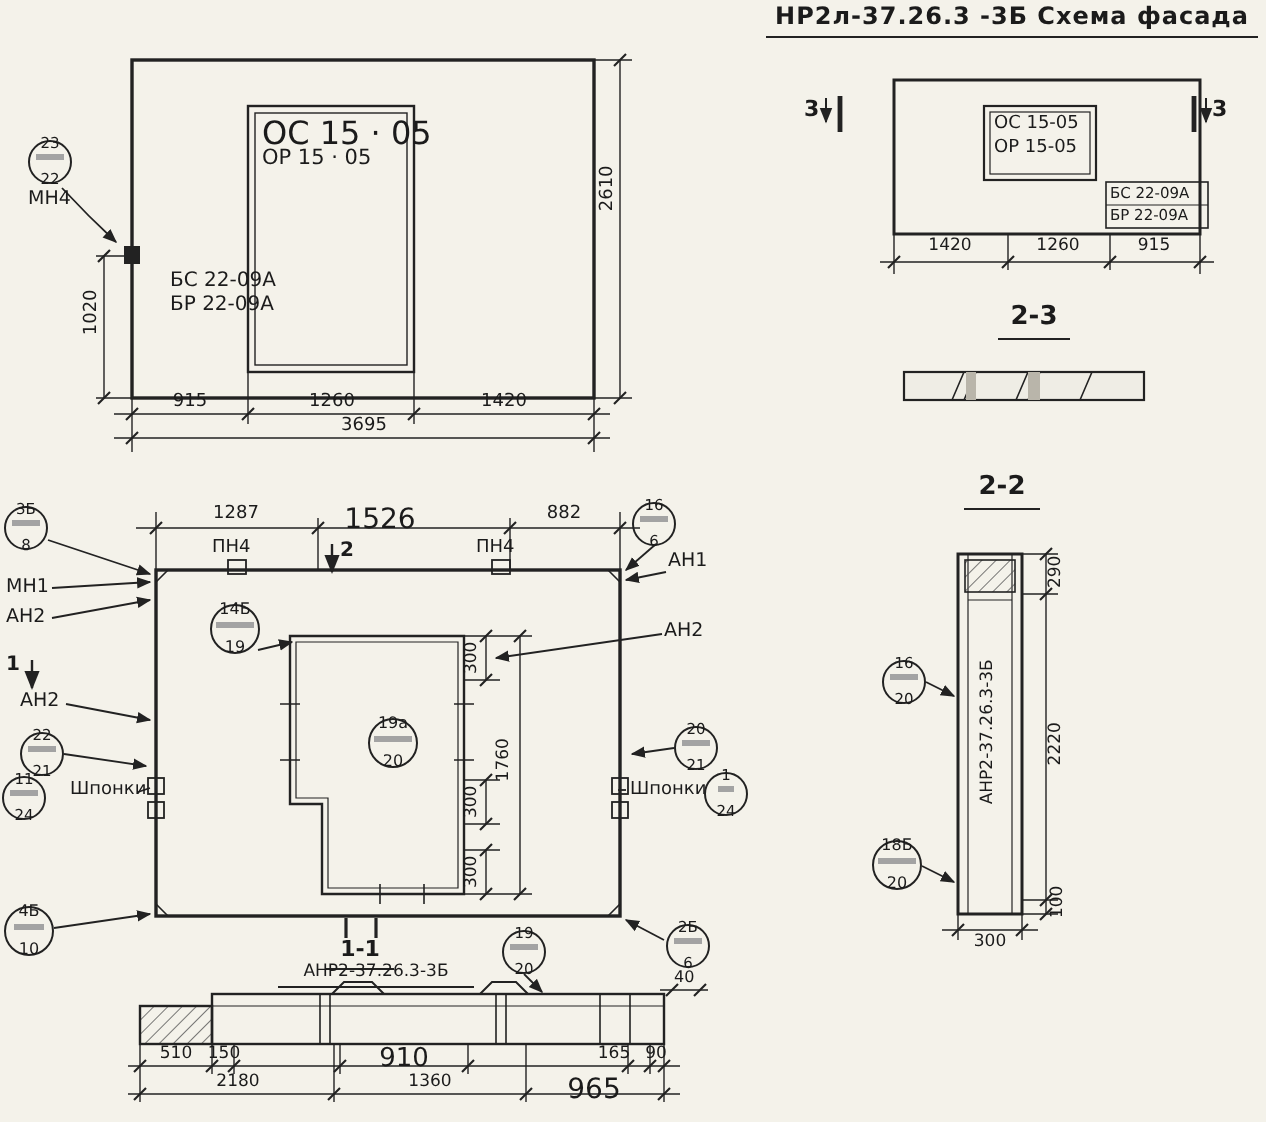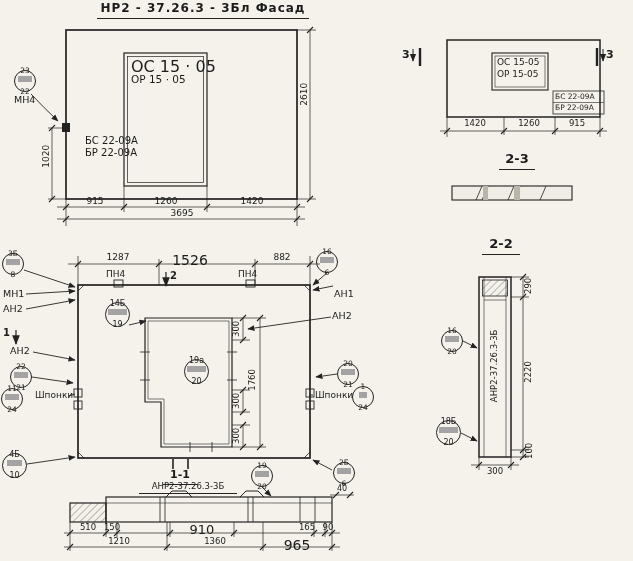--- a/index.html
+++ b/index.html
@@ -7,21 +7,21 @@
 #sheet{position:relative;width:633px;height:561px;background:#f4f2ea;overflow:hidden;color:#1b1b1b}
 #linework{position:absolute;left:0;top:0}
 .lbl{position:absolute;font-size:9.5px;line-height:1.15;white-space:nowrap;color:#1b1b1b}
 .c{text-align:center}
 .b{font-weight:bold}
 .u{border-bottom:1.4px solid #222;padding-bottom:2px}
 .u2{border-bottom:1px solid #222;padding-bottom:1px}
 .rot{transform:rotate(-90deg);transform-origin:center center}
 .bub{position:absolute;width:22px;height:22px;border:1.3px solid #222;border-radius:50%;display:flex;flex-direction:column;align-items:center;justify-content:center;font-size:7.5px;line-height:1;color:#1b1b1b}
 .bub span{display:block;padding:0 2px}
-.bub .bt{border-bottom:6px solid #a3a3a3;padding-bottom:1.5px;margin-bottom:6px}
+.bub .bt{border-bottom:3px solid #a3a3a3;padding-bottom:1.5px;margin-bottom:6px}
 .bub.lg{width:25px;height:25px;font-size:8px}
 </style>
 </head>
 <body>
 
 <div id="sheet">
 
 <svg id="linework" width="633" height="561" viewBox="0 0 633 561">
 <defs>
 <pattern id="hatch" width="5" height="5" patternUnits="userSpaceOnUse" patternTransform="rotate(45)">
@@ -225,37 +225,37 @@
 <line x1="322" y1="536" x2="328" y2="530"></line>
           <line x1="329" y1="536" x2="335" y2="530"></line>
 <line x1="67" y1="550" x2="73" y2="544"></line>
           <line x1="164" y1="550" x2="170" y2="544"></line>
 <line x1="260" y1="550" x2="266" y2="544"></line>
           <line x1="329" y1="550" x2="335" y2="544"></line>
 </g>
 </g>
 </svg>
 
-<div class="lbl b u c" style="left:97px;top:2px;width:212px;font-size:12px;letter-spacing:1px">НР2 - 37.26.3  - 3Бл  Фасад</div>
 <div class="lbl" style="left:131px;top:58px;font-size:16px">ОС 15 · 05</div>
 <div class="lbl" style="left:131px;top:73px;font-size:10.5px">ОР 15 · 05</div>
 <div class="lbl" style="left:85px;top:135px;font-size:10px">БС 22-09А</div>
 <div class="lbl" style="left:85px;top:147px;font-size:10px">БР 22-09А</div>
 <div class="lbl rot c" style="left:287px;top:89px;width:34px;font-size:9px">2610</div>
 <div class="lbl rot c" style="left:29px;top:151px;width:34px;font-size:9px">1020</div>
 <div class="lbl c" style="left:77px;top:196px;width:36px;font-size:9px">915</div>
 <div class="lbl c" style="left:146px;top:196px;width:40px;font-size:9px">1260</div>
 <div class="lbl c" style="left:232px;top:196px;width:40px;font-size:9px">1420</div>
 <div class="lbl c" style="left:162px;top:208px;width:40px;font-size:9px">3695</div>
 <div class="lbl" style="left:14px;top:95px;font-size:9.5px">МН4</div>
 <div class="bub" style="left:14px;top:70px">
 <span class="bt">23</span>
 <span class="bb">22</span>
 </div>
 
+<div class="lbl b u c" style="left:383px;top:2px;width:246px;font-size:12px;letter-spacing:0.5px">НР2л-37.26.3  -3Б  Схема фасада</div>
 <div class="lbl b" style="left:402px;top:49px;font-size:11px">3</div>
 <div class="lbl b" style="left:606px;top:49px;font-size:11px">3</div>
 <div class="lbl" style="left:497px;top:57px;font-size:9px">ОС 15-05</div>
 <div class="lbl" style="left:497px;top:69px;font-size:9px">ОР 15-05</div>
 <div class="lbl" style="left:555px;top:93px;font-size:7.5px">БС 22-09А</div>
 <div class="lbl" style="left:555px;top:104px;font-size:7.5px">БР 22-09А</div>
 <div class="lbl c" style="left:457px;top:119px;width:36px;font-size:8.5px">1420</div>
 <div class="lbl c" style="left:512px;top:119px;width:34px;font-size:8.5px">1260</div>
 <div class="lbl c" style="left:562px;top:119px;width:30px;font-size:8.5px">915</div>
 <div class="lbl b u c" style="left:499px;top:152px;width:36px;font-size:13px">2-3</div>
@@ -274,21 +274,21 @@
 <span class="bt">18Б</span>
 <span class="bb">20</span>
 </div>
 
 <div class="lbl c" style="left:98px;top:252px;width:40px;font-size:9px">1287</div>
 <div class="lbl c" style="left:170px;top:252px;width:40px;font-size:14px">1526</div>
 <div class="lbl c" style="left:265px;top:252px;width:34px;font-size:9px">882</div>
 <div class="lbl" style="left:3px;top:289px">МН1</div>
 <div class="lbl" style="left:3px;top:304px">АН2</div>
 <div class="lbl" style="left:10px;top:346px">АН2</div>
-<div class="lbl" style="left:334px;top:289px">АН1</div>
+<div class="lbl" style="left:334px;top:276px">АН1</div>
 <div class="lbl" style="left:332px;top:311px">АН2</div>
 <div class="lbl" style="left:106px;top:269px;font-size:9px">ПН4</div>
 <div class="lbl" style="left:238px;top:269px;font-size:9px">ПН4</div>
 <div class="lbl b" style="left:170px;top:270px;font-size:10px">2</div>
 <div class="lbl b" style="left:3px;top:327px;font-size:10px">1</div>
 <div class="lbl" style="left:35px;top:390px;font-size:9px">Шпонки</div>
 <div class="lbl" style="left:315px;top:390px;font-size:9px">Шпонки</div>
 <div class="lbl rot c" style="left:222px;top:324px;width:30px;font-size:8.5px">300</div>
 <div class="lbl rot c" style="left:222px;top:396px;width:30px;font-size:8.5px">300</div>
 <div class="lbl rot c" style="left:222px;top:431px;width:30px;font-size:8.5px">300</div>
@@ -339,17 +339,17 @@
 </div>
 
 <div class="lbl b u c" style="left:163px;top:469px;width:34px;font-size:11px">1-1</div>
 <div class="lbl u2 c" style="left:139px;top:482px;width:98px;font-size:8.5px">АНР2-37.26.3-3Б</div>
 <div class="lbl" style="left:337px;top:484px;font-size:8px">40</div>
 <div class="lbl c" style="left:76px;top:523px;width:24px;font-size:8.5px">510</div>
 <div class="lbl c" style="left:101px;top:523px;width:22px;font-size:8.5px">150</div>
 <div class="lbl c" style="left:187px;top:523px;width:30px;font-size:13px">910</div>
 <div class="lbl c" style="left:296px;top:523px;width:22px;font-size:8.5px">165</div>
 <div class="lbl c" style="left:319px;top:523px;width:18px;font-size:8.5px">90</div>
-<div class="lbl c" style="left:101px;top:537px;width:36px;font-size:8.5px">1210</div>
+<div class="lbl c" style="left:101px;top:537px;width:36px;font-size:8.5px">2180</div>
 <div class="lbl c" style="left:197px;top:537px;width:36px;font-size:8.5px">1360</div>
 <div class="lbl c" style="left:281px;top:537px;width:32px;font-size:14px">965</div>
 
 </div>
 
 </body></html>

